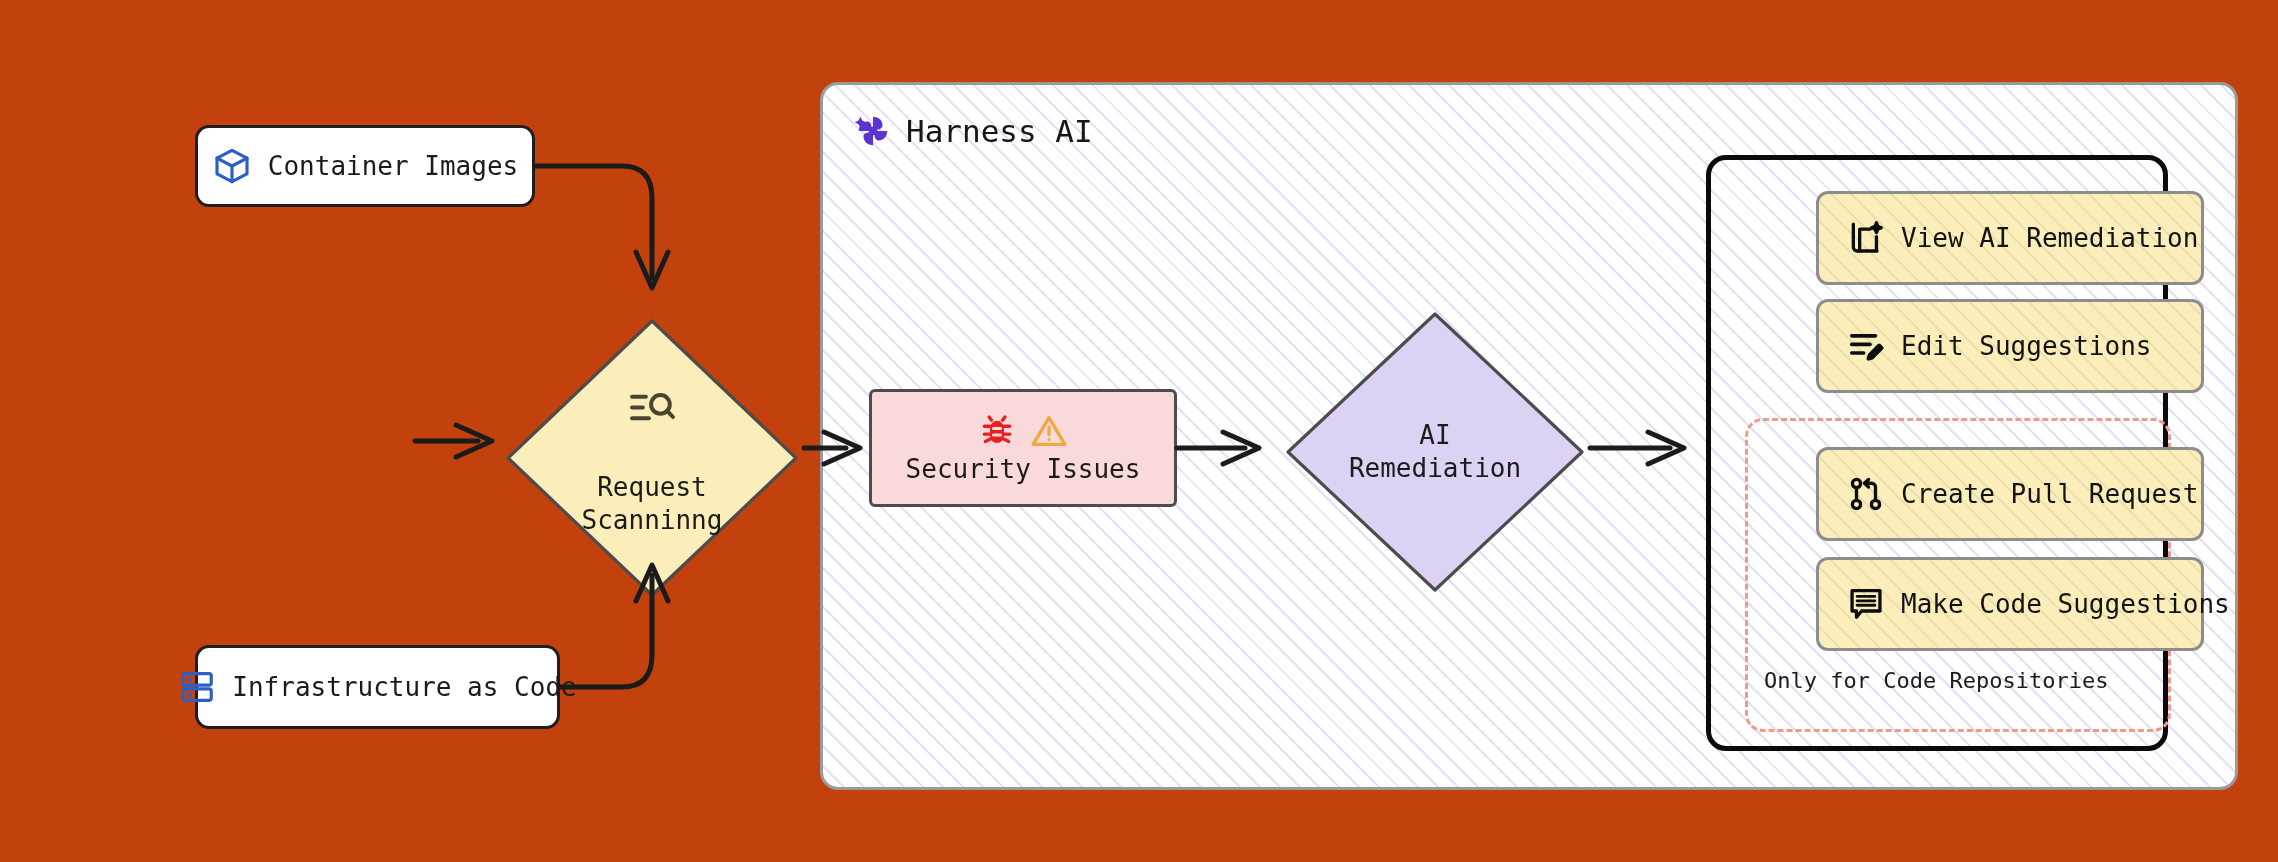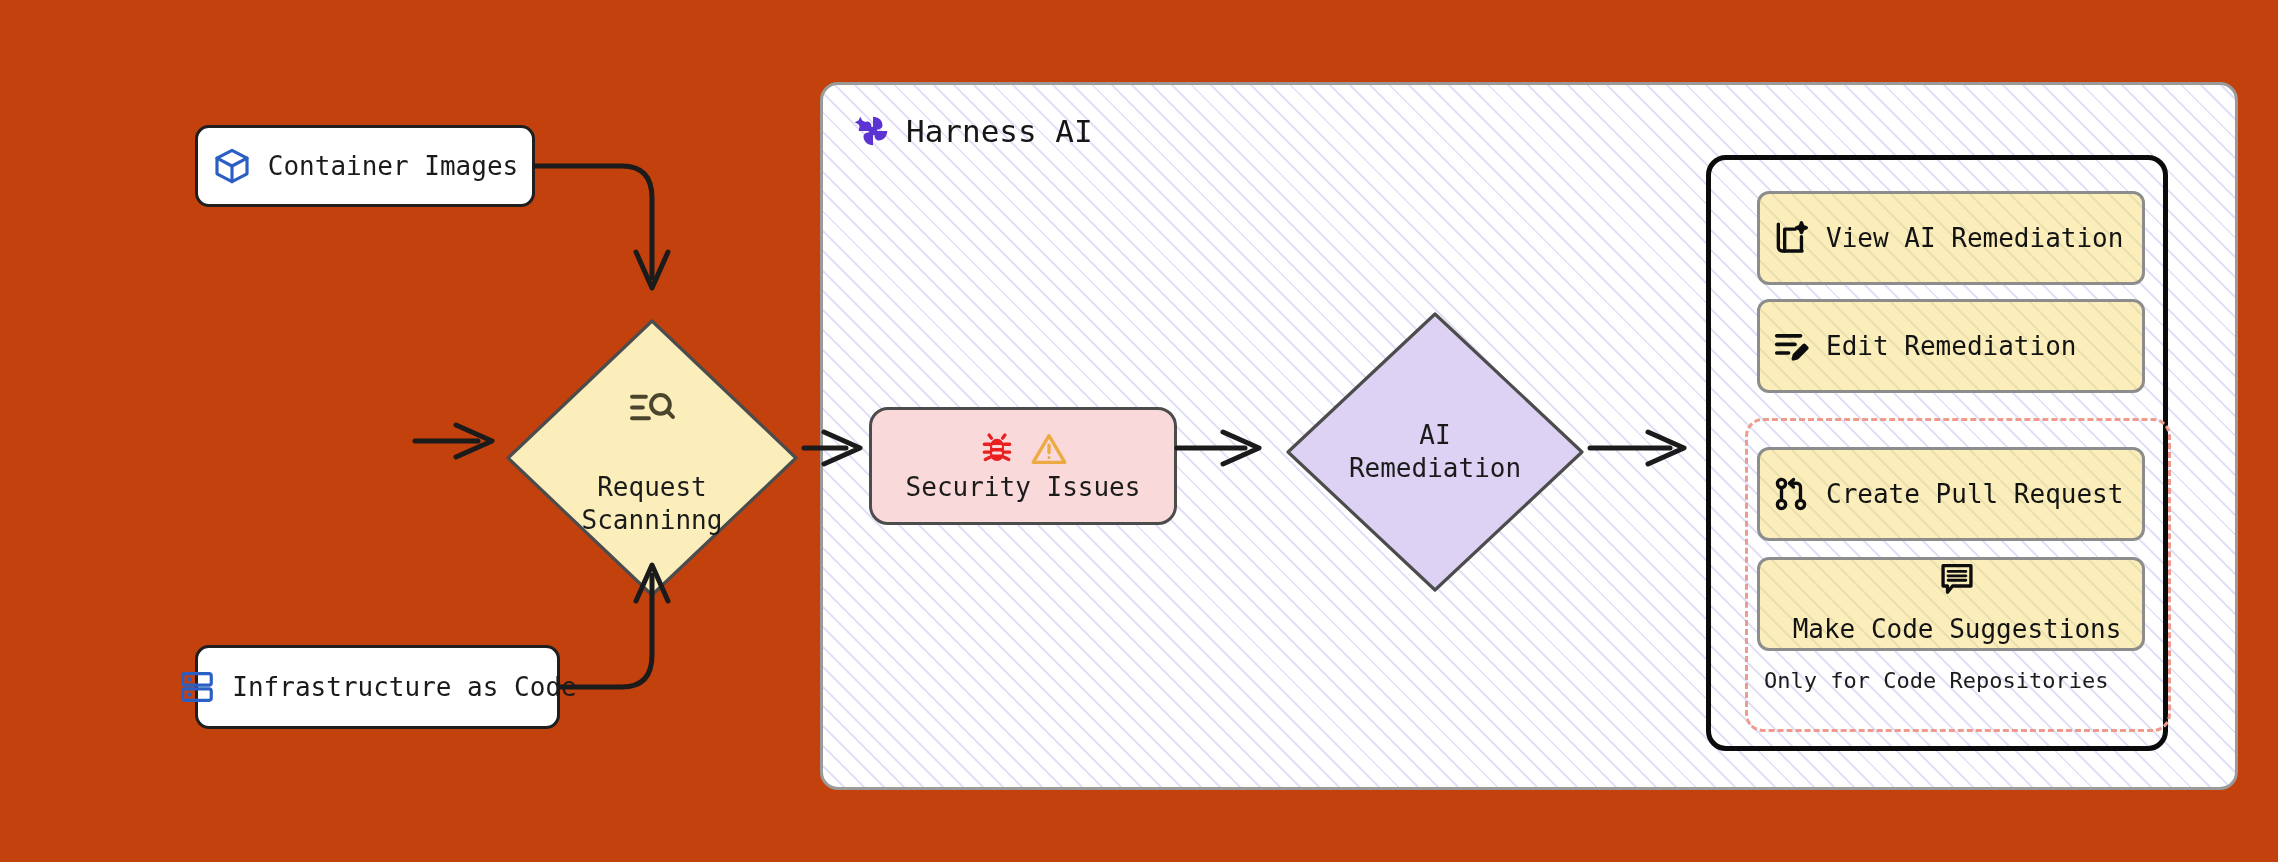--- a/index.html
+++ b/index.html
@@ -122,29 +122,28 @@
 
   
   #security-issues {
     position: absolute;
     left: 869px;
     top: 389px;
     width: 308px;
     height: 118px;
     box-sizing: border-box;
     border: 3px solid #4c4c4c;
-    border-radius: 19px;
+    border-radius: 6px;
     background: #f9d9d9;
     display: flex;
     flex-direction: column;
     align-items: center;
     justify-content: center;
     gap: 4px;
     z-index: 30;
-    margin-top: 18px;
   }
   #security-issues .issue-icons {
     display: flex;
     align-items: center;
     gap: 14px;
   }
   #security-issues .issue-label {
     font-size: 26px;
     color: #1b1b1b;
     white-space: nowrap;
@@ -178,34 +177,34 @@
     box-sizing: border-box;
     border: 3px dashed #f09a8e;
     border-radius: 18px;
     z-index: 32;
   }
   .action-item {
     position: absolute;
     box-sizing: border-box;
     width: 388px;
     height: 94px;
-    left: 1757px;
+    left: 1816px;
     border: 3px solid #8d8d8d;
     border-radius: 12px;
     background-color: #fbeeba;
     background-image: repeating-linear-gradient(
         45deg,
         rgba(214,206,160,0.45) 0px,
         rgba(214,206,160,0.45) 2px,
         rgba(0,0,0,0) 2px,
         rgba(0,0,0,0) 14px);
     display: flex;
     align-items: center;
     gap: 16px;
-    padding-left: 12px;
+    padding-left: 28px;
     z-index: 34;
   }
   .action-item .a-label {
     font-size: 26px;
     color: #131313;
     white-space: nowrap;
   }
   #only-note {
     position: absolute;
     left: 1764px;
@@ -332,38 +331,38 @@
 
   <div class="action-item" style="top:299px;">
     <span class="icon">
       <svg width="38" height="38" viewBox="0 0 24 24" fill="none" stroke="#0d0d0d" stroke-width="2.3" stroke-linecap="round" stroke-linejoin="round">
         <path d="M3 5.6h15"></path>
         <path d="M3 11h11.5"></path>
         <path d="M3 16.4h7.5"></path>
         <path d="M20.3 11.6 22 13.3l-6.1 6.1-2.4.7.7-2.4z" fill="#0d0d0d"></path>
       </svg>
     </span>
-    <span class="a-label">Edit Remediation</span>
+    <span class="a-label">Edit Suggestions</span>
   </div>
 
   <div class="action-item" style="top:447px;">
     <span class="icon">
       <svg width="38" height="38" viewBox="0 0 24 24" fill="none" stroke="#0d0d0d" stroke-width="2.1" stroke-linecap="round" stroke-linejoin="round">
         <circle cx="6" cy="5.4" r="2.6"></circle>
         <circle cx="6" cy="18.6" r="2.6"></circle>
         <circle cx="18" cy="18.6" r="2.6"></circle>
         <path d="M6 8v8"></path>
         <path d="M18 16V7.6a2.4 2.4 0 0 0-2.4-2.4h-4.4"></path>
         <path d="M13.6 2.8 11 5.2l2.6 2.4"></path>
       </svg>
     </span>
     <span class="a-label">Create Pull Request</span>
   </div>
 
-  <div class="action-item" style="top:557px;flex-direction:column;">
+  <div class="action-item" style="top:557px;">
     <span class="icon">
       <svg width="38" height="38" viewBox="0 0 24 24" fill="none" stroke="#0d0d0d" stroke-width="2.1" stroke-linejoin="round">
         <path d="M3.2 3.6h17.6v12.8H9.2L6 20.4v-4H3.2z"></path>
         <path d="M6.4 7.2h11.2M6.4 10h11.2M6.4 12.8h11.2" stroke-width="1.8" stroke-linecap="round"></path>
       </svg>
     </span>
     <span class="a-label">Make Code Suggestions</span>
   </div>
 
   <div id="only-note">Only for Code Repositories</div>

